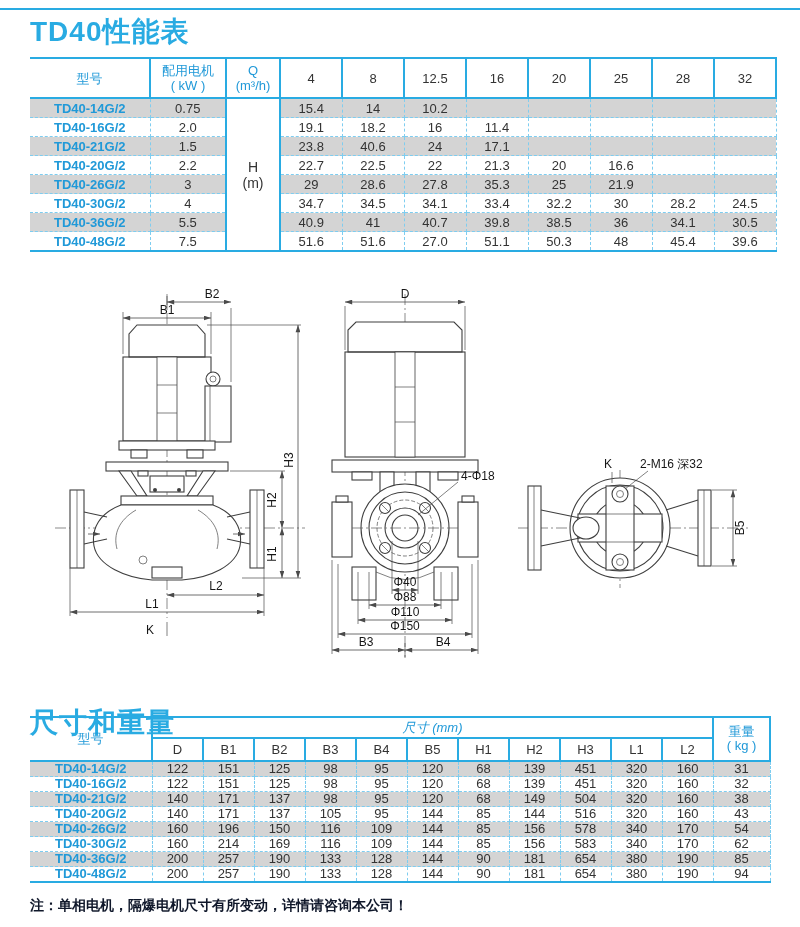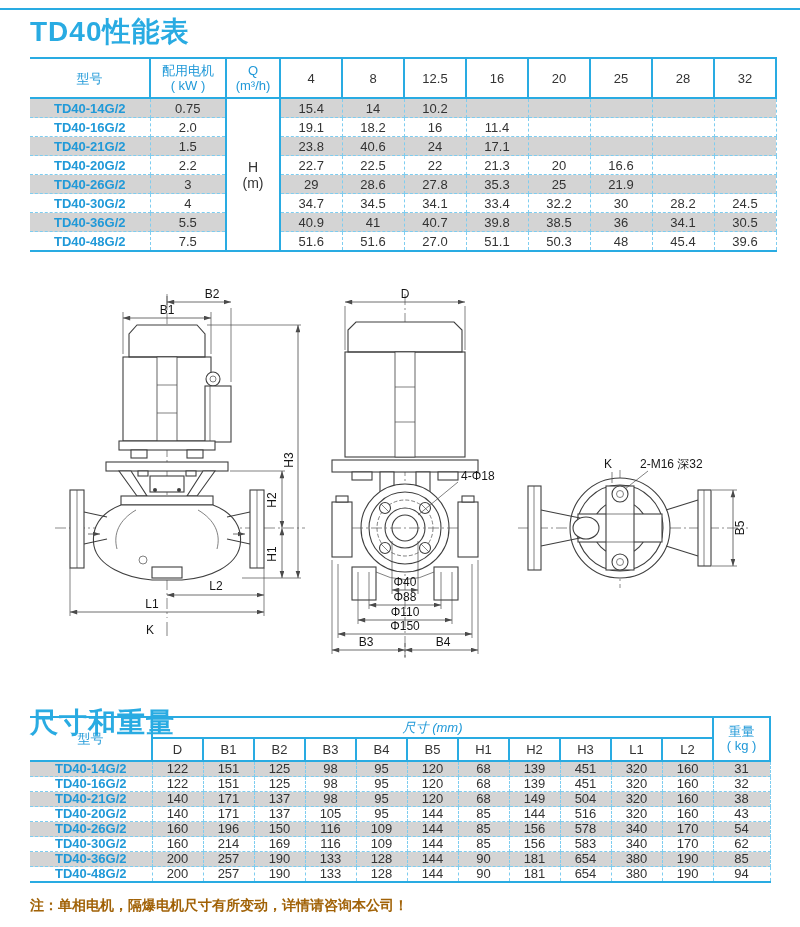--- a/index.html
+++ b/index.html
@@ -48,21 +48,21 @@
     border:2px solid var(--acc);color:var(--blue-text);line-height:14px;
   }
   .dtable thead th.modelh{border-left:none;height:42px;}
   .dtable thead th.grp{height:19px;font-style:italic;}
   .dtable thead th.sub{height:21px;color:var(--ink);}
   .dtable tbody td{height:14px;border:1px dashed var(--dash);line-height:14px;}
   .dtable tbody td:first-child{border-left:none;}
   .dtable tbody tr:nth-child(odd) td{background:var(--zebra);}
   .dtable tbody tr:last-child td{border-bottom:2px solid var(--acc);}
   .note{
-    position:absolute;left:30px;top:897px;font-size:14px;font-weight:bold;color:#a16207;
+    position:absolute;left:30px;top:897px;font-size:14px;font-weight:bold;color:#0f172a;
   }
   
   .drawing{position:absolute;top:272px;left:0;}
   .ol{fill:none;stroke:#3f3f3f;stroke-width:1.1;}
   .olw{fill:#ffffff;stroke:#3f3f3f;stroke-width:1.1;}
   .thin{stroke:#4a4a4a;stroke-width:0.7;fill:none;}
   .dl{stroke:#4a4a4a;stroke-width:0.8;fill:none;}
   .cl{stroke:#5a5a5a;stroke-width:0.7;fill:none;stroke-dasharray:11 3 2 3;}
   .bc{stroke:#4a4a4a;stroke-width:0.7;fill:none;stroke-dasharray:4 2;}
   svg text{font-family:"Liberation Sans","DejaVu Sans",sans-serif;font-size:12px;fill:#161616;}

